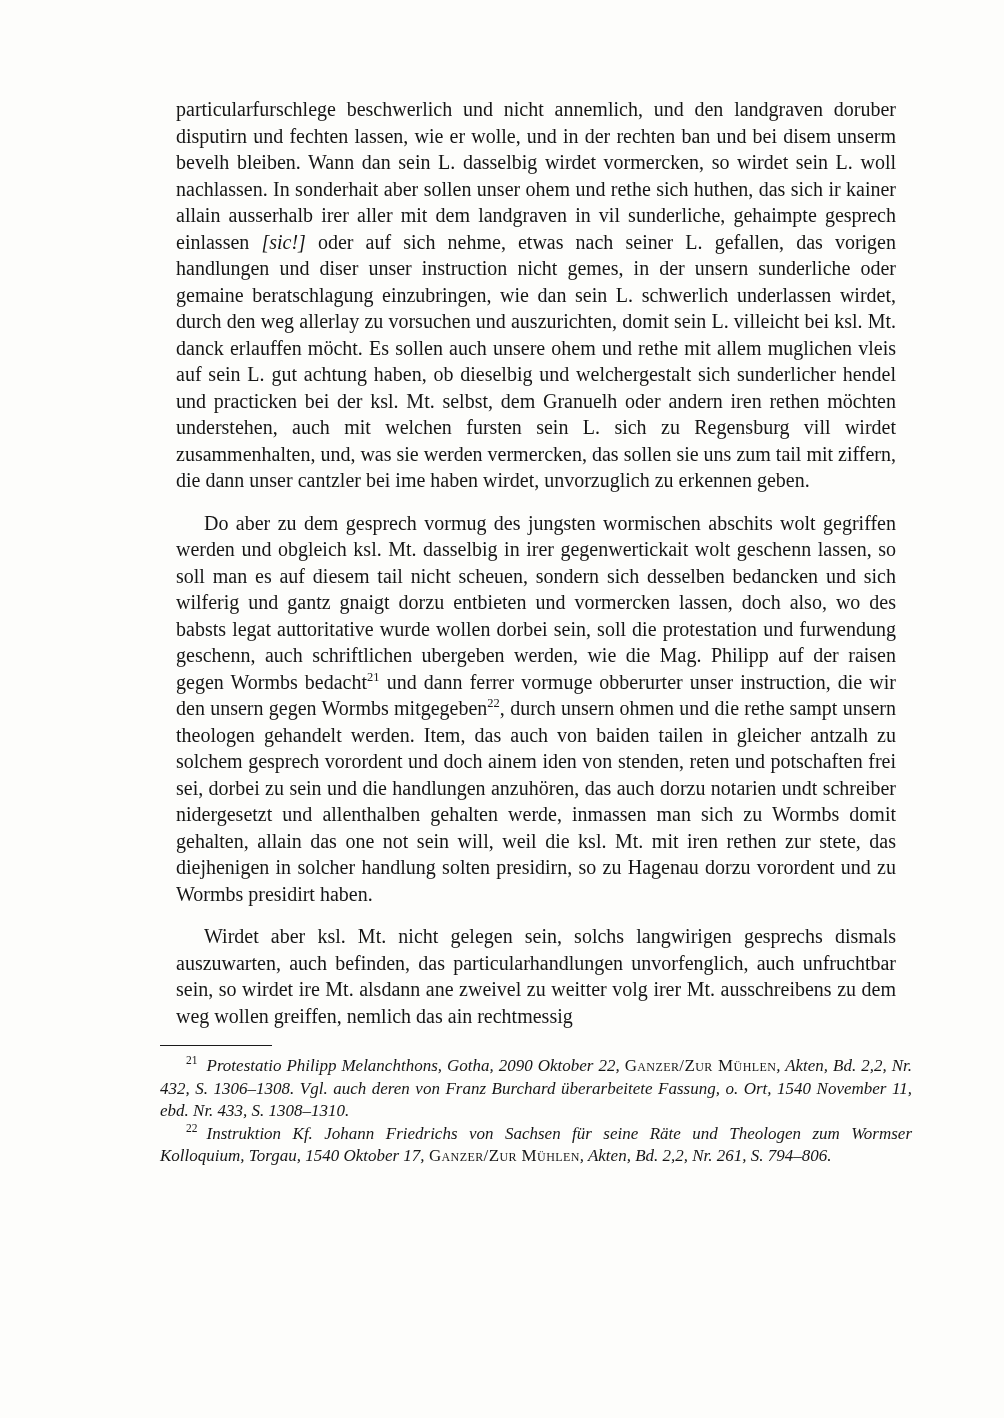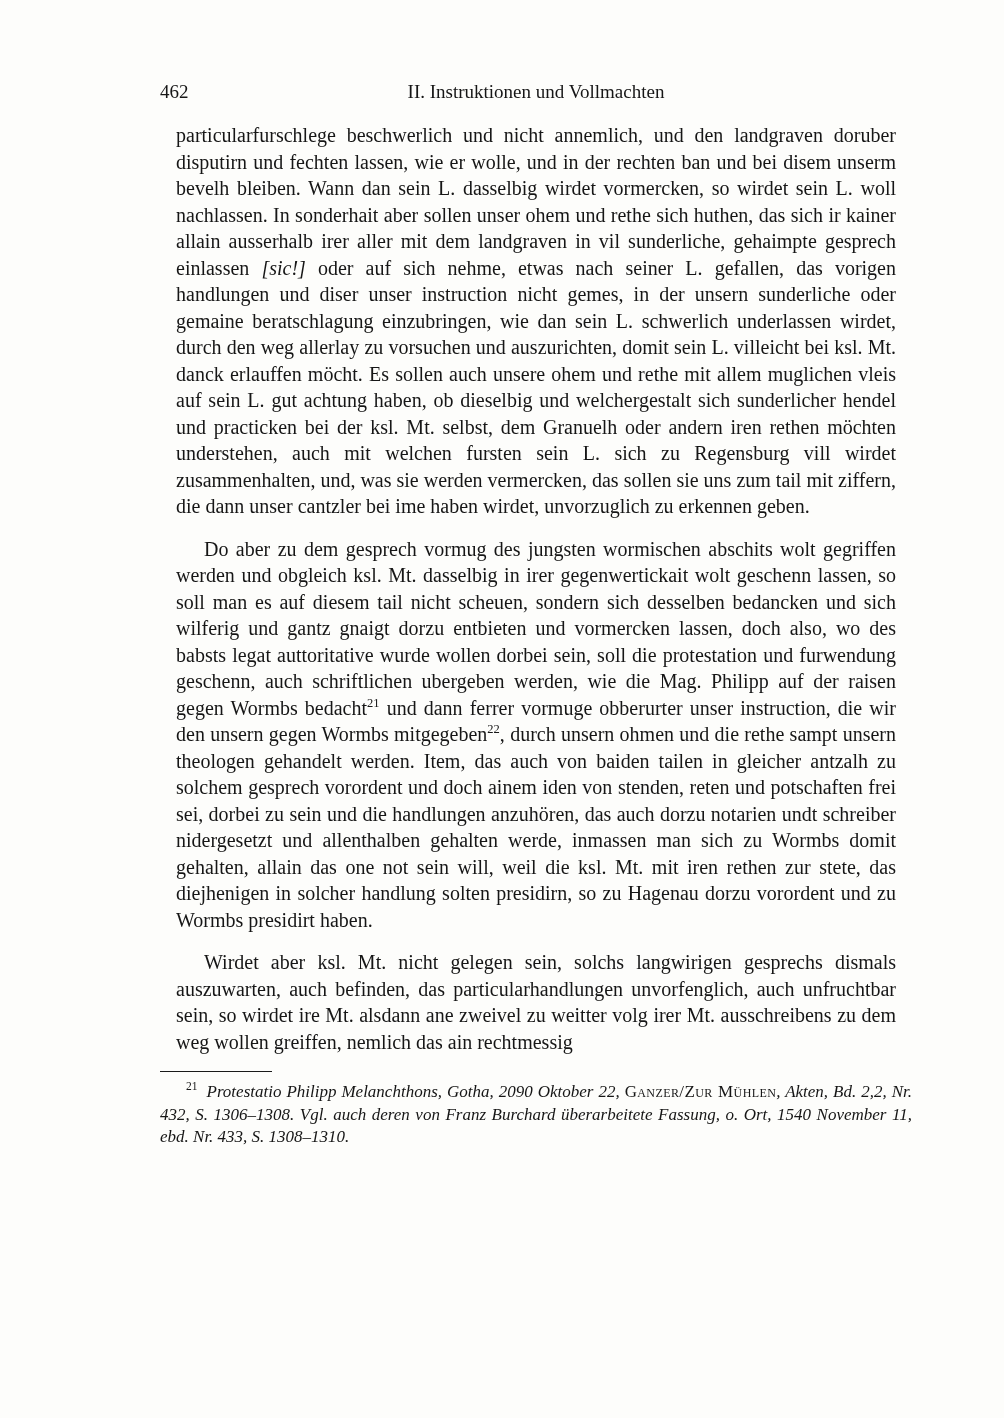--- a/index.html
+++ b/index.html
@@ -77,31 +77,28 @@
     vertical-align: super;
     font-style: normal;
     margin-right: 9px;
   }
 </style>
 </head>
 <body>
 
 <div class="page">
 
-  <header class="running-header">
-    <span class="page-number">462</span>
-    <span class="running-head">II. Instruktionen und Vollmachten</span>
-  </header>
 
   <main class="body-text">
       <p class="para"><span class="normal">particularfurschlege beschwerlich und nicht annemlich, und den landgraven doruber disputirn und fechten lassen, wie er wolle, und in der rechten ban und bei disem unserm bevelh bleiben. Wann dan sein L. dasselbig wirdet vormercken, so wirdet sein L. woll nachlassen. In sonderhait aber sollen unser ohem und rethe sich huthen, das sich ir kainer allain ausserhalb irer aller mit dem landgraven in vil sunderliche, gehaimpte gesprech einlassen </span><span class="italic">[sic!]</span><span class="normal"> oder auf sich nehme, etwas nach seiner L. gefallen, das vorigen handlungen und diser unser instruction nicht gemes, in der unsern sunderliche oder gemaine beratschlagung einzubringen, wie dan sein L. schwerlich underlassen wirdet, durch den weg allerlay zu vorsuchen und auszurichten, domit sein L. villeicht bei ksl. Mt. danck erlauffen möcht. Es sollen auch unsere ohem und rethe mit allem muglichen vleis auf sein L. gut achtung haben, ob dieselbig und welchergestalt sich sunderlicher hendel und practicken bei der ksl. Mt. selbst, dem Granuelh oder andern iren rethen möchten understehen, auch mit welchen fursten sein L. sich zu Regensburg vill wirdet zusammenhalten, und, was sie werden vermercken, das sollen sie uns zum tail mit ziffern, die dann unser cantzler bei ime haben wirdet, unvorzuglich zu erkennen geben.</span></p>
       <p class="para indent"><span class="normal">Do aber zu dem gesprech vormug des jungsten wormischen abschits wolt gegriffen werden und obgleich ksl. Mt. dasselbig in irer gegenwertickait wolt geschenn lassen, so soll man es auf diesem tail nicht scheuen, sondern sich desselben bedancken und sich wilferig und gantz gnaigt dorzu entbieten und vormercken lassen, doch also, wo des babsts legat auttoritative wurde wollen dorbei sein, soll die protestation und furwendung geschenn, auch schriftlichen ubergeben werden, wie die Mag. Philipp auf der raisen gegen Wormbs bedacht</span><sup class="fn-ref">21</sup><span class="normal"> und dann ferrer vormuge obberurter unser instruction, die wir den unsern gegen Wormbs mitgegeben</span><sup class="fn-ref">22</sup><span class="normal">, durch unsern ohmen und die rethe sampt unsern theologen gehandelt werden. Item, das auch von baiden tailen in gleicher antzalh zu solchem gesprech vorordent und doch ainem iden von stenden, reten und potschaften frei sei, dorbei zu sein und die handlungen anzuhören, das auch dorzu notarien undt schreiber nidergesetzt und allenthalben gehalten werde, inmassen man sich zu Wormbs domit gehalten, allain das one not sein will, weil die ksl. Mt. mit iren rethen zur stete, das diejhenigen in solcher handlung solten presidirn, so zu Hagenau dorzu vorordent und zu Wormbs presidirt haben.</span></p>
       <p class="para indent"><span class="normal">Wirdet aber ksl. Mt. nicht gelegen sein, solchs langwirigen gesprechs dismals auszuwarten, auch befinden, das particularhandlungen unvorfenglich, auch unfruchtbar sein, so wirdet ire Mt. alsdann ane zweivel zu weitter volg irer Mt. ausschreibens zu dem weg wollen greiffen, nemlich das ain rechtmessig</span></p>
     </main>
 
   <footer class="footnotes">
     <div class="footnote-rule"></div>
     <div>
         <p class="footnote"><sup class="fn-marker">21</sup><span class="italic">Protestatio Philipp Melanchthons, Gotha, 2090 Oktober 22, </span><span class="smallcaps">Ganzer/Zur Mühlen</span><span class="italic">, Akten, Bd. 2,2, Nr. 432, S. 1306–1308. Vgl. auch deren von Franz Burchard überarbeitete Fassung, o. Ort, 1540 November 11, ebd. Nr. 433, S. 1308–1310.</span></p>
+        <p class="footnote"><sup class="fn-marker">22</sup><span class="italic">Instruktion Kf. Johann Friedrichs von Sachsen für seine Räte und Theologen zum Wormser Kolloquium, Torgau, 1540 Oktober 17, </span><span class="smallcaps">Ganzer/Zur Mühlen</span><span class="italic">, Akten, Bd. 2,2, Nr. 261, S. 794–806.</span></p>
       </div>
   </footer>
 
 </div>
 
 </body></html>

